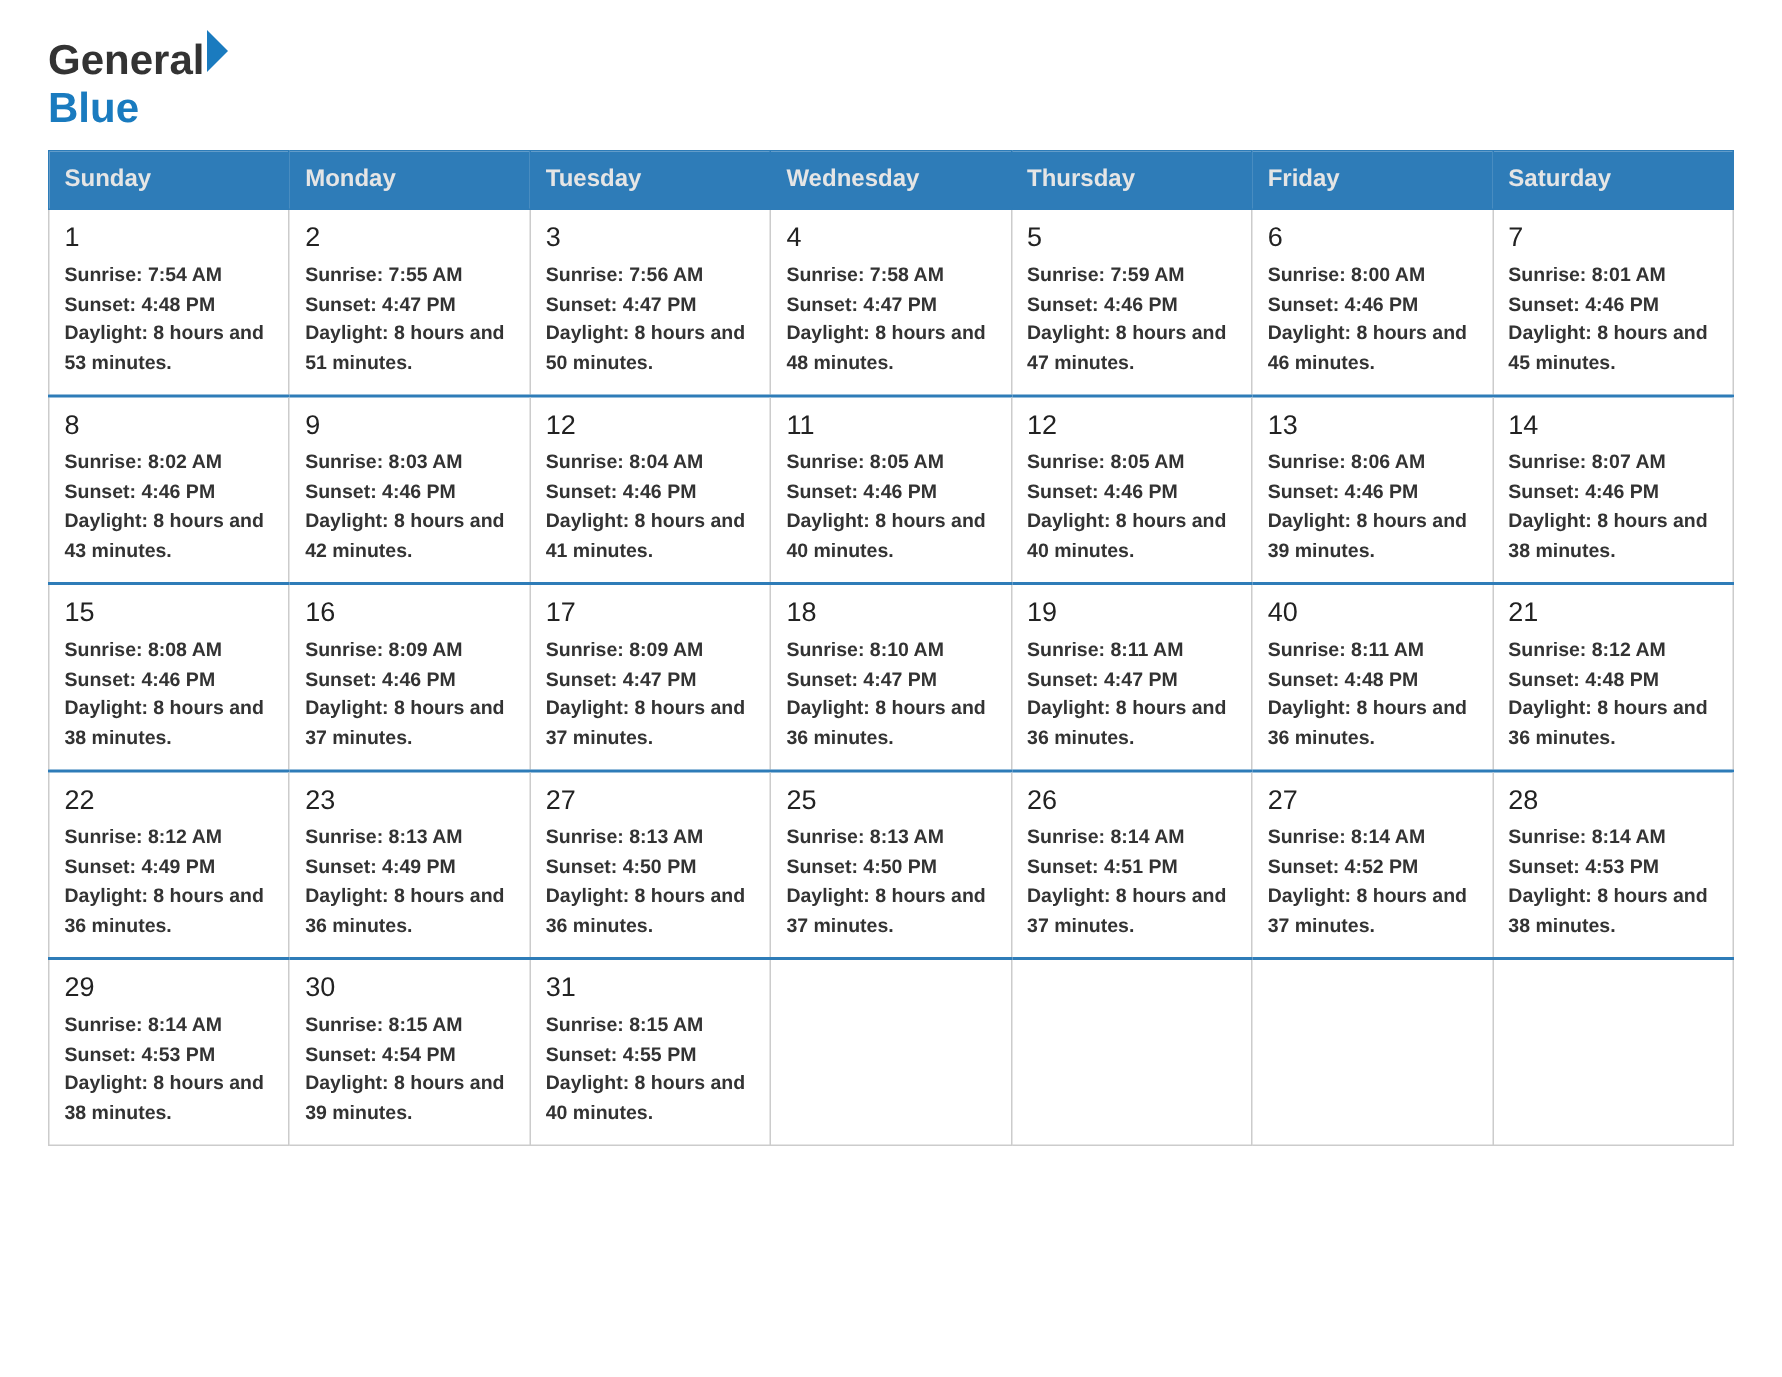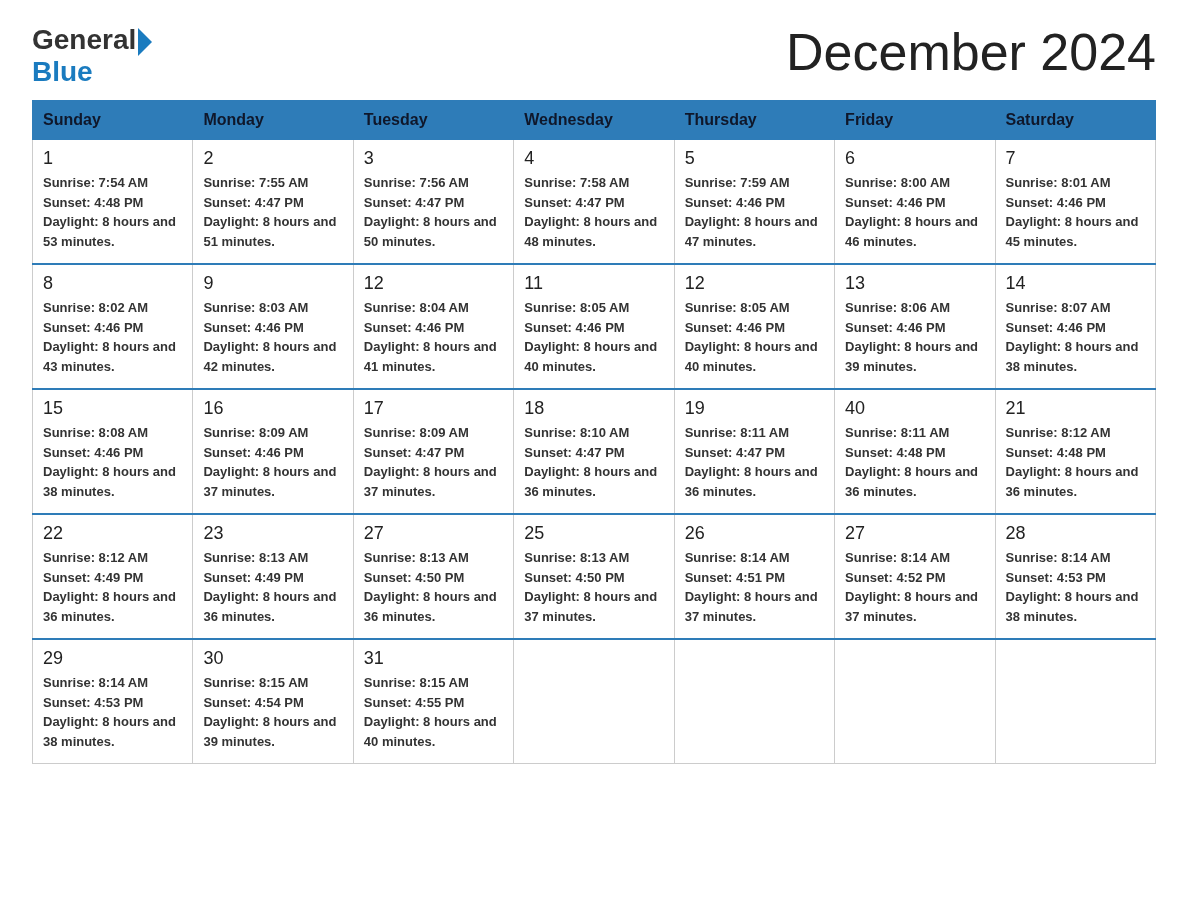--- a/index.html
+++ b/index.html
@@ -34,21 +34,21 @@
       border-bottom: 14px solid transparent;
       margin-left: 2px;
       margin-top: -4px;
     }
     .logo-block {
       display: flex;
       flex-direction: column;
     }
     .logo-line1 {
       display: flex;
-      align-items: flex-end;
+      align-items: flex-start;
     }
     .title-block {
       text-align: right;
     }
     .month-title {
       font-size: 52px;
       font-weight: normal;
       color: #222;
       line-height: 1.1;
     }
@@ -57,21 +57,21 @@
       color: #444;
       margin-top: 4px;
     }
     table {
       width: 100%;
       border-collapse: collapse;
       margin-top: 8px;
     }
     thead tr th {
       background-color: #2e7cb8;
-      color: #0f172a;
+      color: #e5e5e5;
       font-size: 16px;
       font-weight: bold;
       padding: 10px 10px;
       text-align: left;
       border: 1px solid #2e7cb8;
     }
     tbody tr td {
       vertical-align: top;
       padding: 8px 10px 12px 10px;
       border: 1px solid #ccc;
@@ -108,21 +108,20 @@
   <div class="logo-block">
     <div class="logo-line1">
       <span class="logo-text-general">General</span>
       <div class="logo-arrow"></div>
     </div>
     <div>
       <span class="logo-text-blue">Blue</span>
     </div>
   </div>
   <div class="title-block">
-    <div class="month-title">December 2024</div>
   </div>
 </div>
 
 <table>
   <thead>
     <tr>
     <th>Sunday</th>
         <th>Monday</th>
         <th>Tuesday</th>
         <th>Wednesday</th>

